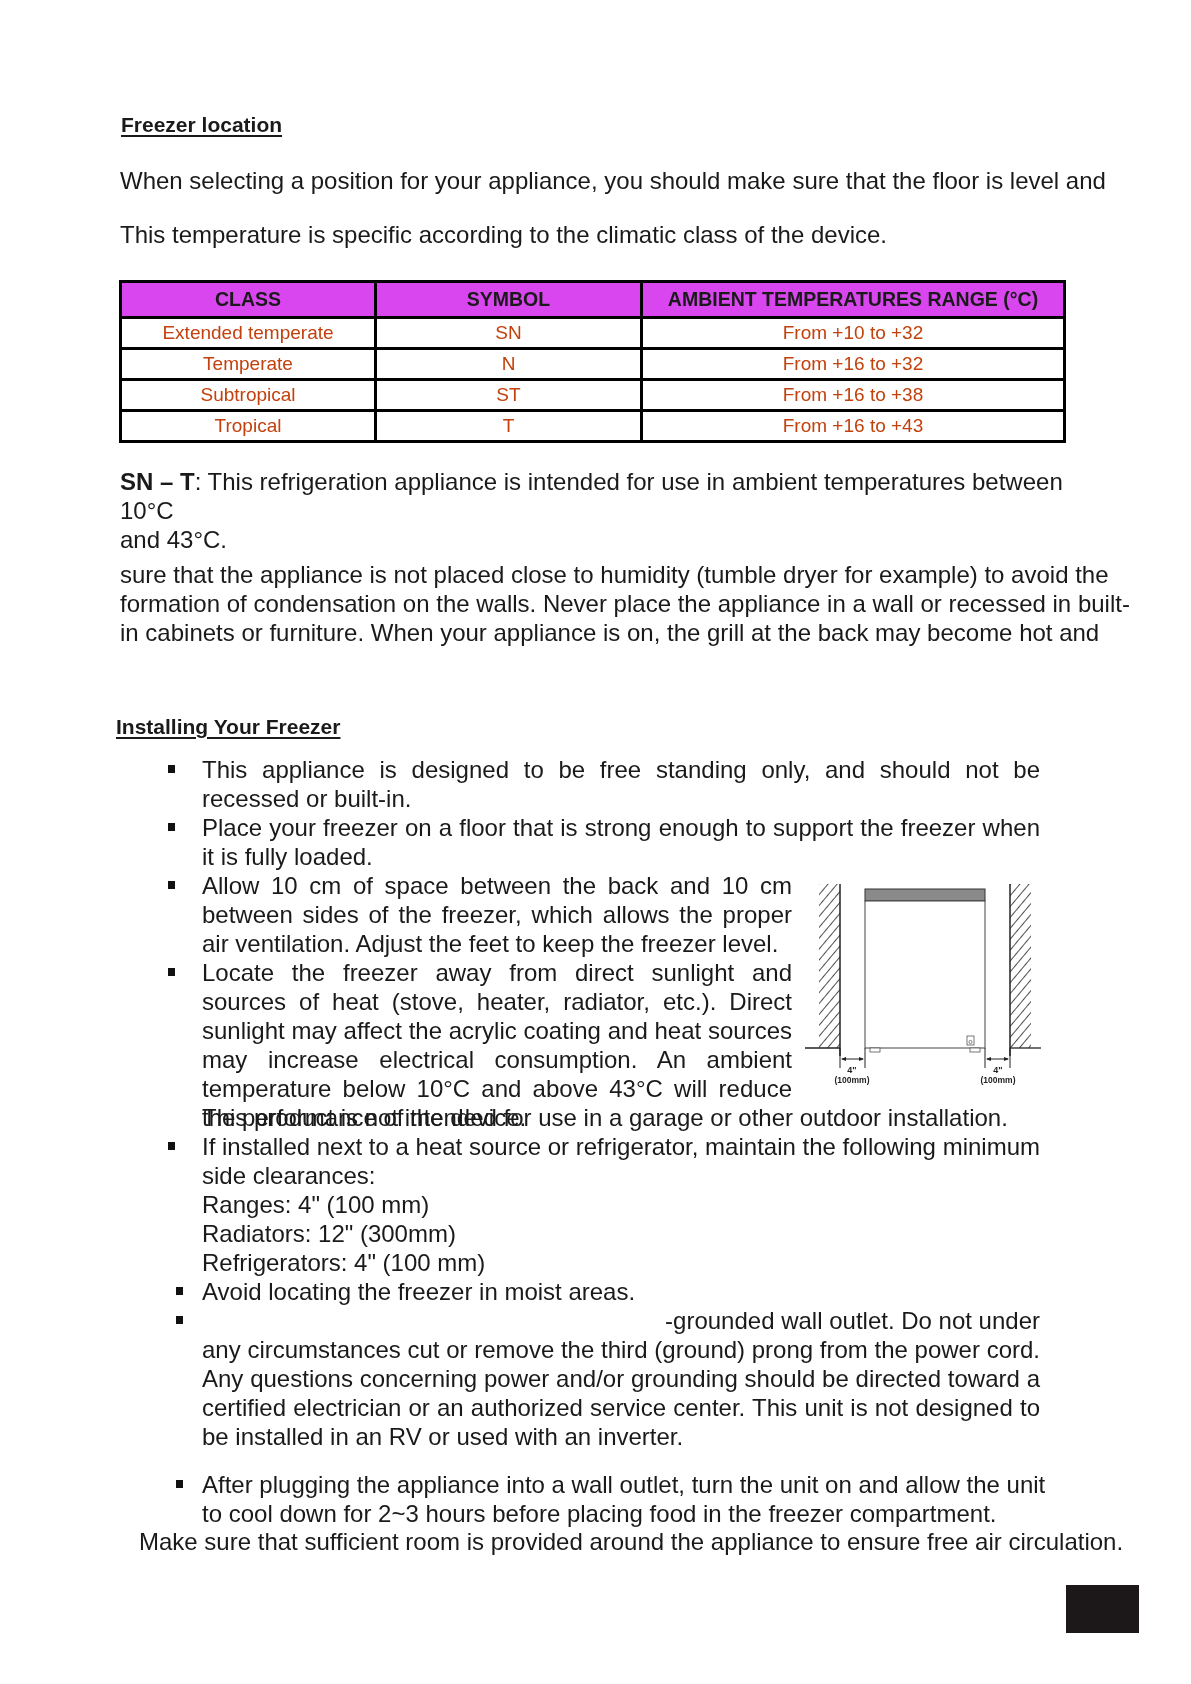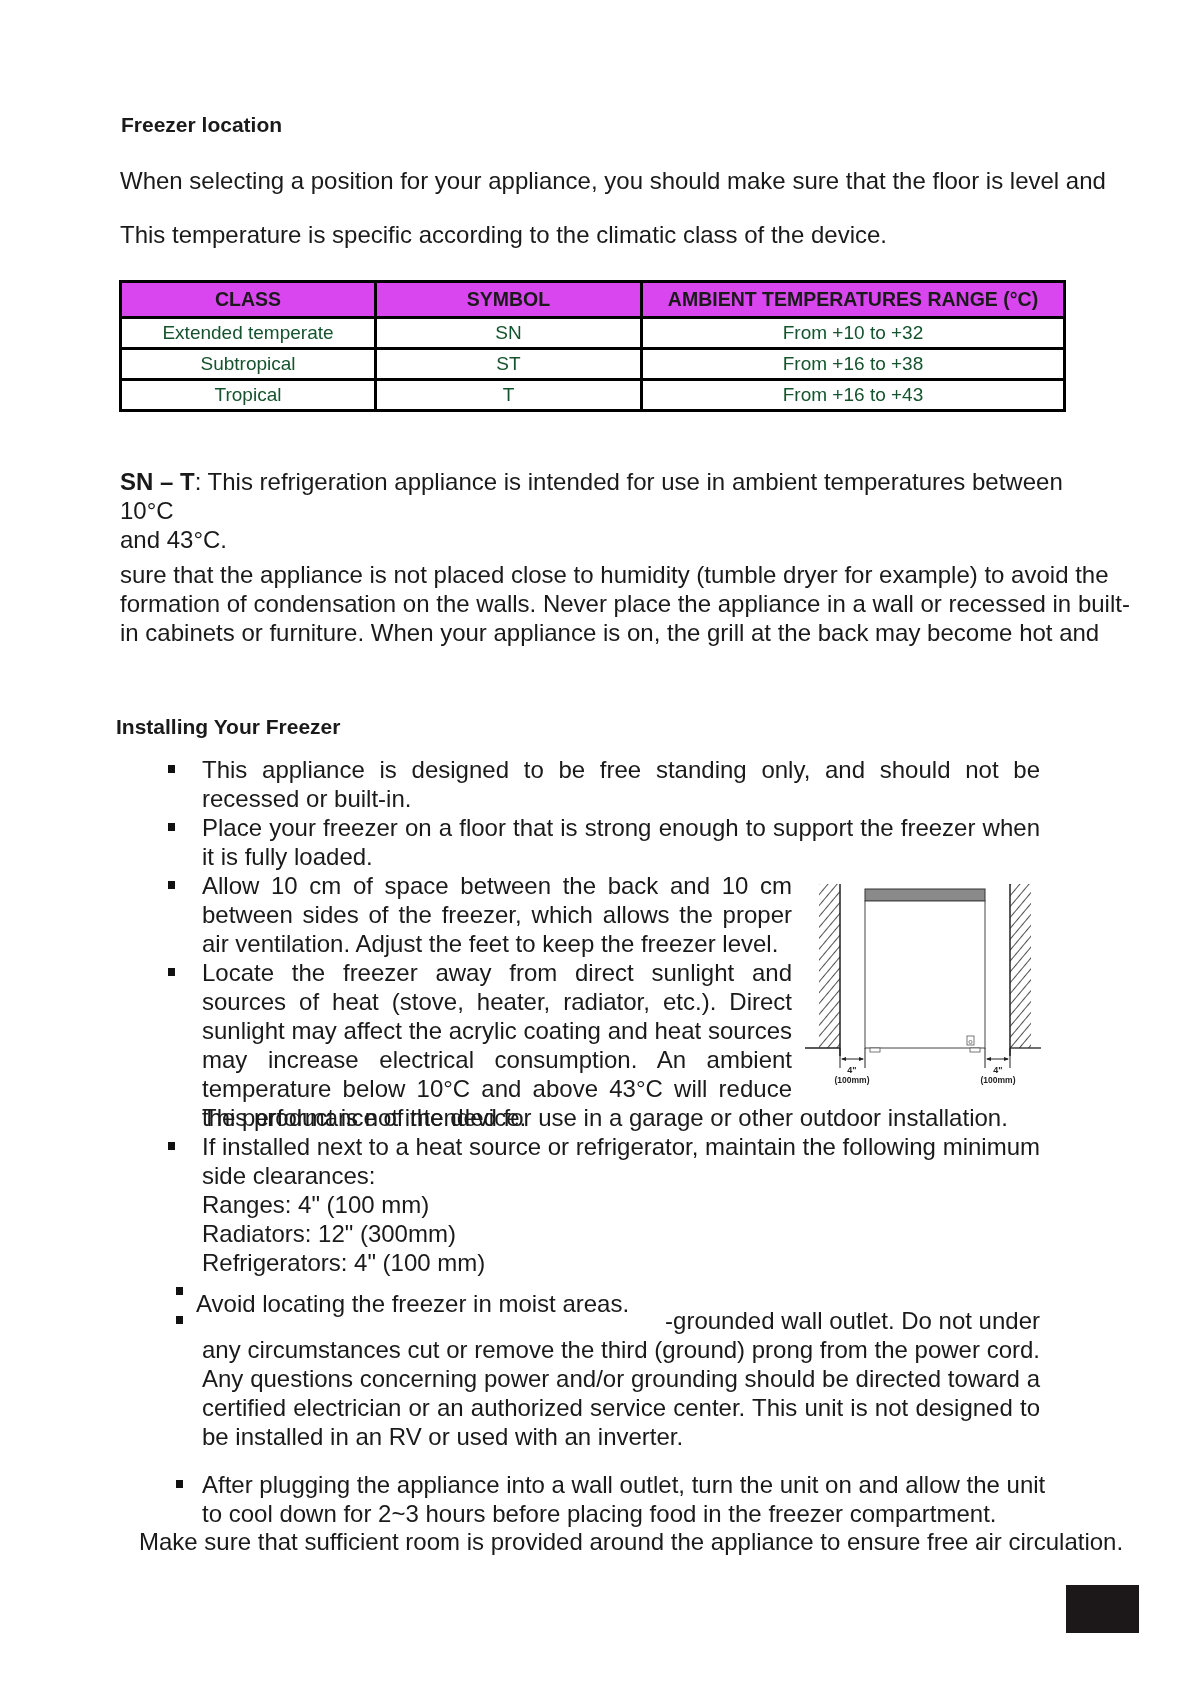--- a/index.html
+++ b/index.html
@@ -1,26 +1,26 @@
 <!DOCTYPE html>
 <html><head>
 <meta charset="utf-8">
 <style>
   html, body { margin:0; padding:0; background:#ffffff; }
   body { width:1191px; height:1684px; position:relative; overflow:hidden;
          font-family:"Liberation Sans", sans-serif; color:#1a1a1a; }
   .abs { position:absolute; }
-  .heading { font-size:21px; font-weight:bold; text-underline-offset:3px; }
+  .heading { font-size:21px; font-weight:bold; text-decoration:underline; text-underline-offset:3px; }
   .para { font-size:24px; line-height:29px; }
   .justify { text-align:justify; text-align-last:left; }
   table.climate { position:absolute; left:119px; top:280px; width:947px; border-collapse:collapse;
                   font-size:19px; }
   table.climate th, table.climate td { border:3px solid #000; text-align:center; padding:0; }
   table.climate th { background:#d946ef; height:33px; font-weight:bold; font-size:19.5px; white-space:nowrap; }
-  table.climate td { height:28px; font-weight:normal; color:#14532d; }
+  table.climate td { height:28px; font-weight:normal; color:#c2410c; }
   .bullet { position:absolute; width:7px; height:8px; background:#111; }
   .page-box { position:absolute; left:1066px; top:1585px; width:73px; height:48px; background:#1c1718; }
 </style>
 </head>
 <body>
 
 <div class="abs heading" style="left:121px; top:113px;">Freezer location</div>
 <div class="abs para" style="left:120px; top:166px; white-space:nowrap;">When selecting a position for your appliance, you should make sure that the floor is level and</div>
 <div class="abs para" style="left:120px; top:220px; white-space:nowrap;">This temperature is specific according to the climatic class of the device.</div>
 
@@ -35,20 +35,25 @@
       <th>CLASS</th>
       <th>SYMBOL</th>
       <th>AMBIENT TEMPERATURES RANGE (°C)</th>
     </tr>
   </thead>
   <tbody>
     <tr>
       <td>Extended temperate</td>
       <td>SN</td>
       <td>From +10 to +32</td>
+    </tr>
+    <tr>
+      <td>Temperate</td>
+      <td>N</td>
+      <td>From +16 to +32</td>
     </tr>
     <tr>
       <td>Subtropical</td>
       <td>ST</td>
       <td>From +16 to +38</td>
     </tr>
     <tr>
       <td>Tropical</td>
       <td>T</td>
       <td>From +16 to +43</td>
@@ -84,21 +89,21 @@
 
 <span class="bullet" style="left:168px; top:1142px;"></span>
 <div class="abs para justify" style="left:202px; top:1132px; width:838px;">If installed next to a heat source or refrigerator, maintain the following minimum side clearances:</div>
 <div class="abs para" style="left:202px; top:1190px;">
   <div>Ranges: 4" (100 mm)</div>
   <div>Radiators: 12" (300mm)</div>
   <div>Refrigerators: 4" (100 mm)</div>
 </div>
 
 <span class="bullet" style="left:176px; top:1287px;"></span>
-<div class="abs para" style="left:196px; top:1277px; white-space:nowrap;margin-top:12px;">Avoid locating the freezer in moist areas.</div>
+<div class="abs para" style="left:202px; top:1277px; white-space:nowrap;">Avoid locating the freezer in moist areas.</div>
 
 <span class="bullet" style="left:176px; top:1316px;"></span>
 <div class="abs para" style="left:202px; top:1306px; width:838px; text-align:right;">-grounded wall outlet. Do not under</div>
 <div class="abs para justify" style="left:202px; top:1335px; width:838px;">any circumstances cut or remove the third (ground) prong from the power cord. Any questions concerning power and/or grounding should be directed toward a certified electrician or an authorized service center. This unit is not designed to be installed in an RV or used with an inverter.</div>
 
 <span class="bullet" style="left:176px; top:1480px;"></span>
 <div class="abs para" style="left:202px; top:1470px; width:860px;">After plugging the appliance into a wall outlet, turn the unit on and allow the unit to cool down for 2~3 hours  before placing food in the freezer compartment.</div>
 
 <div class="abs para" style="left:139px; top:1527px; white-space:nowrap;">Make sure that sufficient room is provided around the appliance to ensure free air circulation.</div>
 

